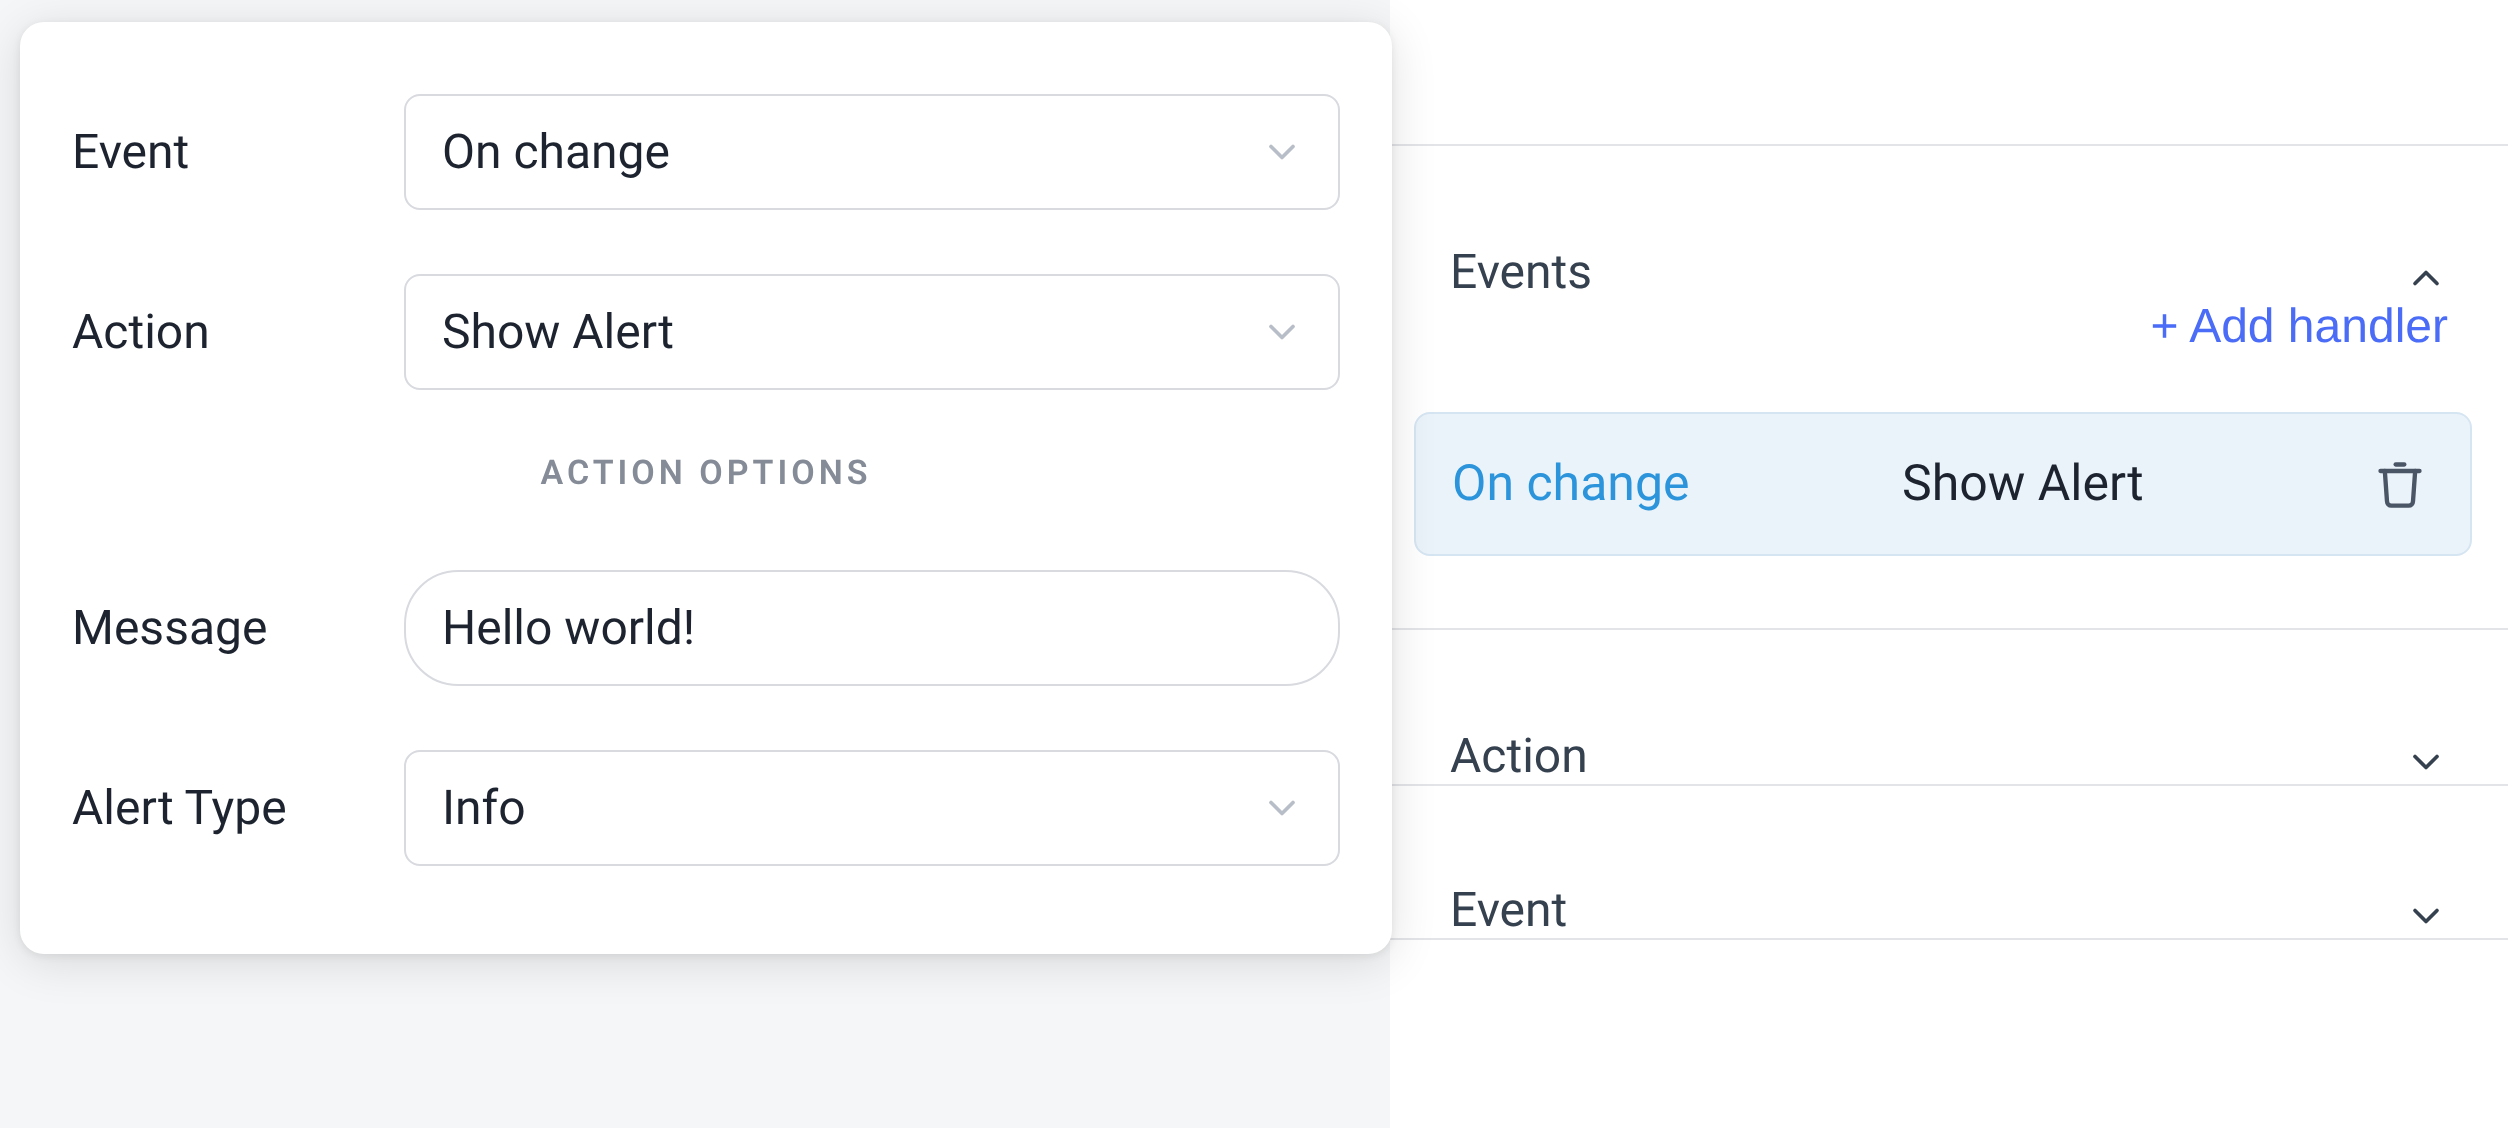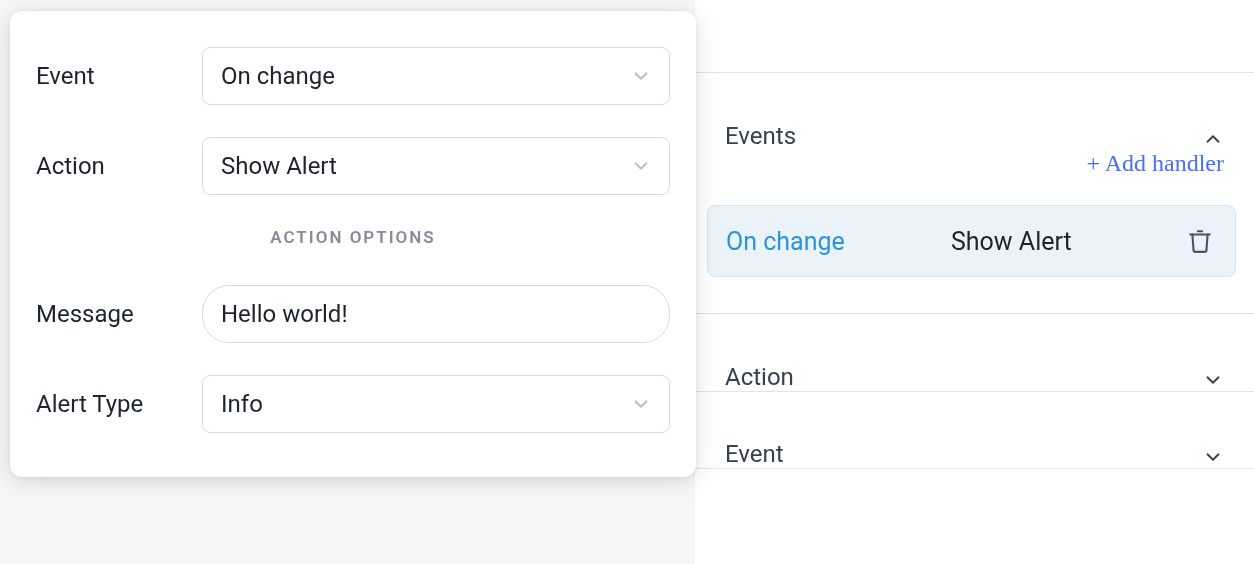--- a/index.html
+++ b/index.html
@@ -43,21 +43,21 @@
       justify-content: flex-end;
       padding: 0 30px;
       margin-bottom: 28px;
     }
     .add-handler-link {
       color: #4a6cf7;
       font-size: 24px;
       cursor: pointer;
       background: none;
       border: none;
-      font-family: Liberation Serif, serif;
+      font-family: Liberation Sans, sans-serif;
     }
     .handler-row {
       display: flex;
       align-items: center;
       margin: 0 18px 36px 12px;
       padding: 0 18px;
       height: 72px;
       background: #ebf3fa;
       border: 1px solid #d6e5f2;
       border-radius: 8px;

